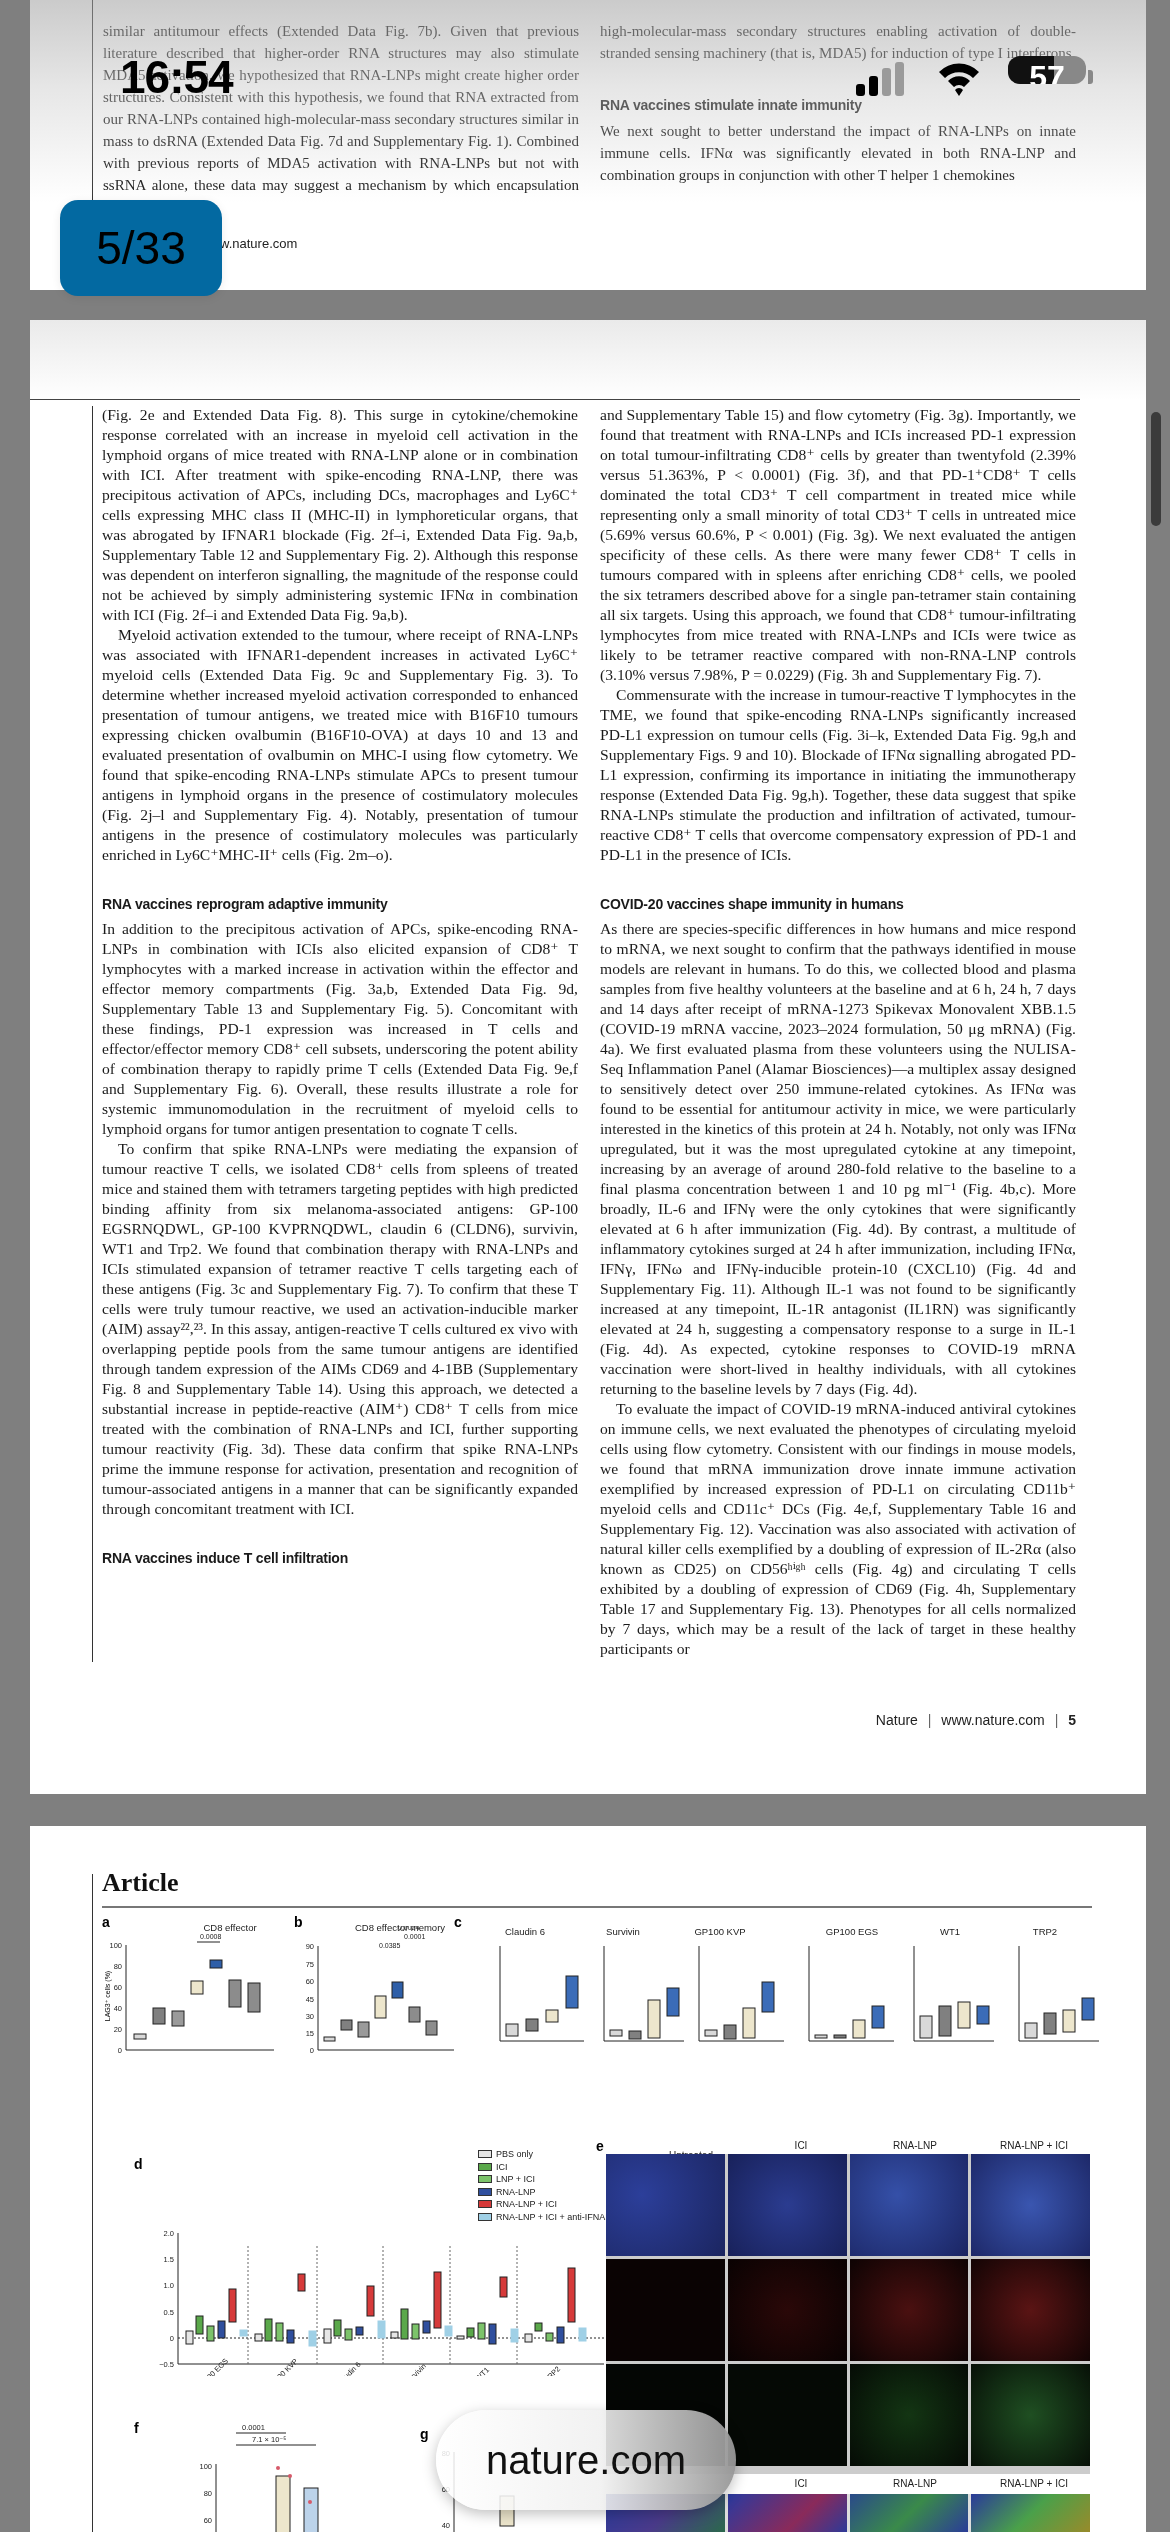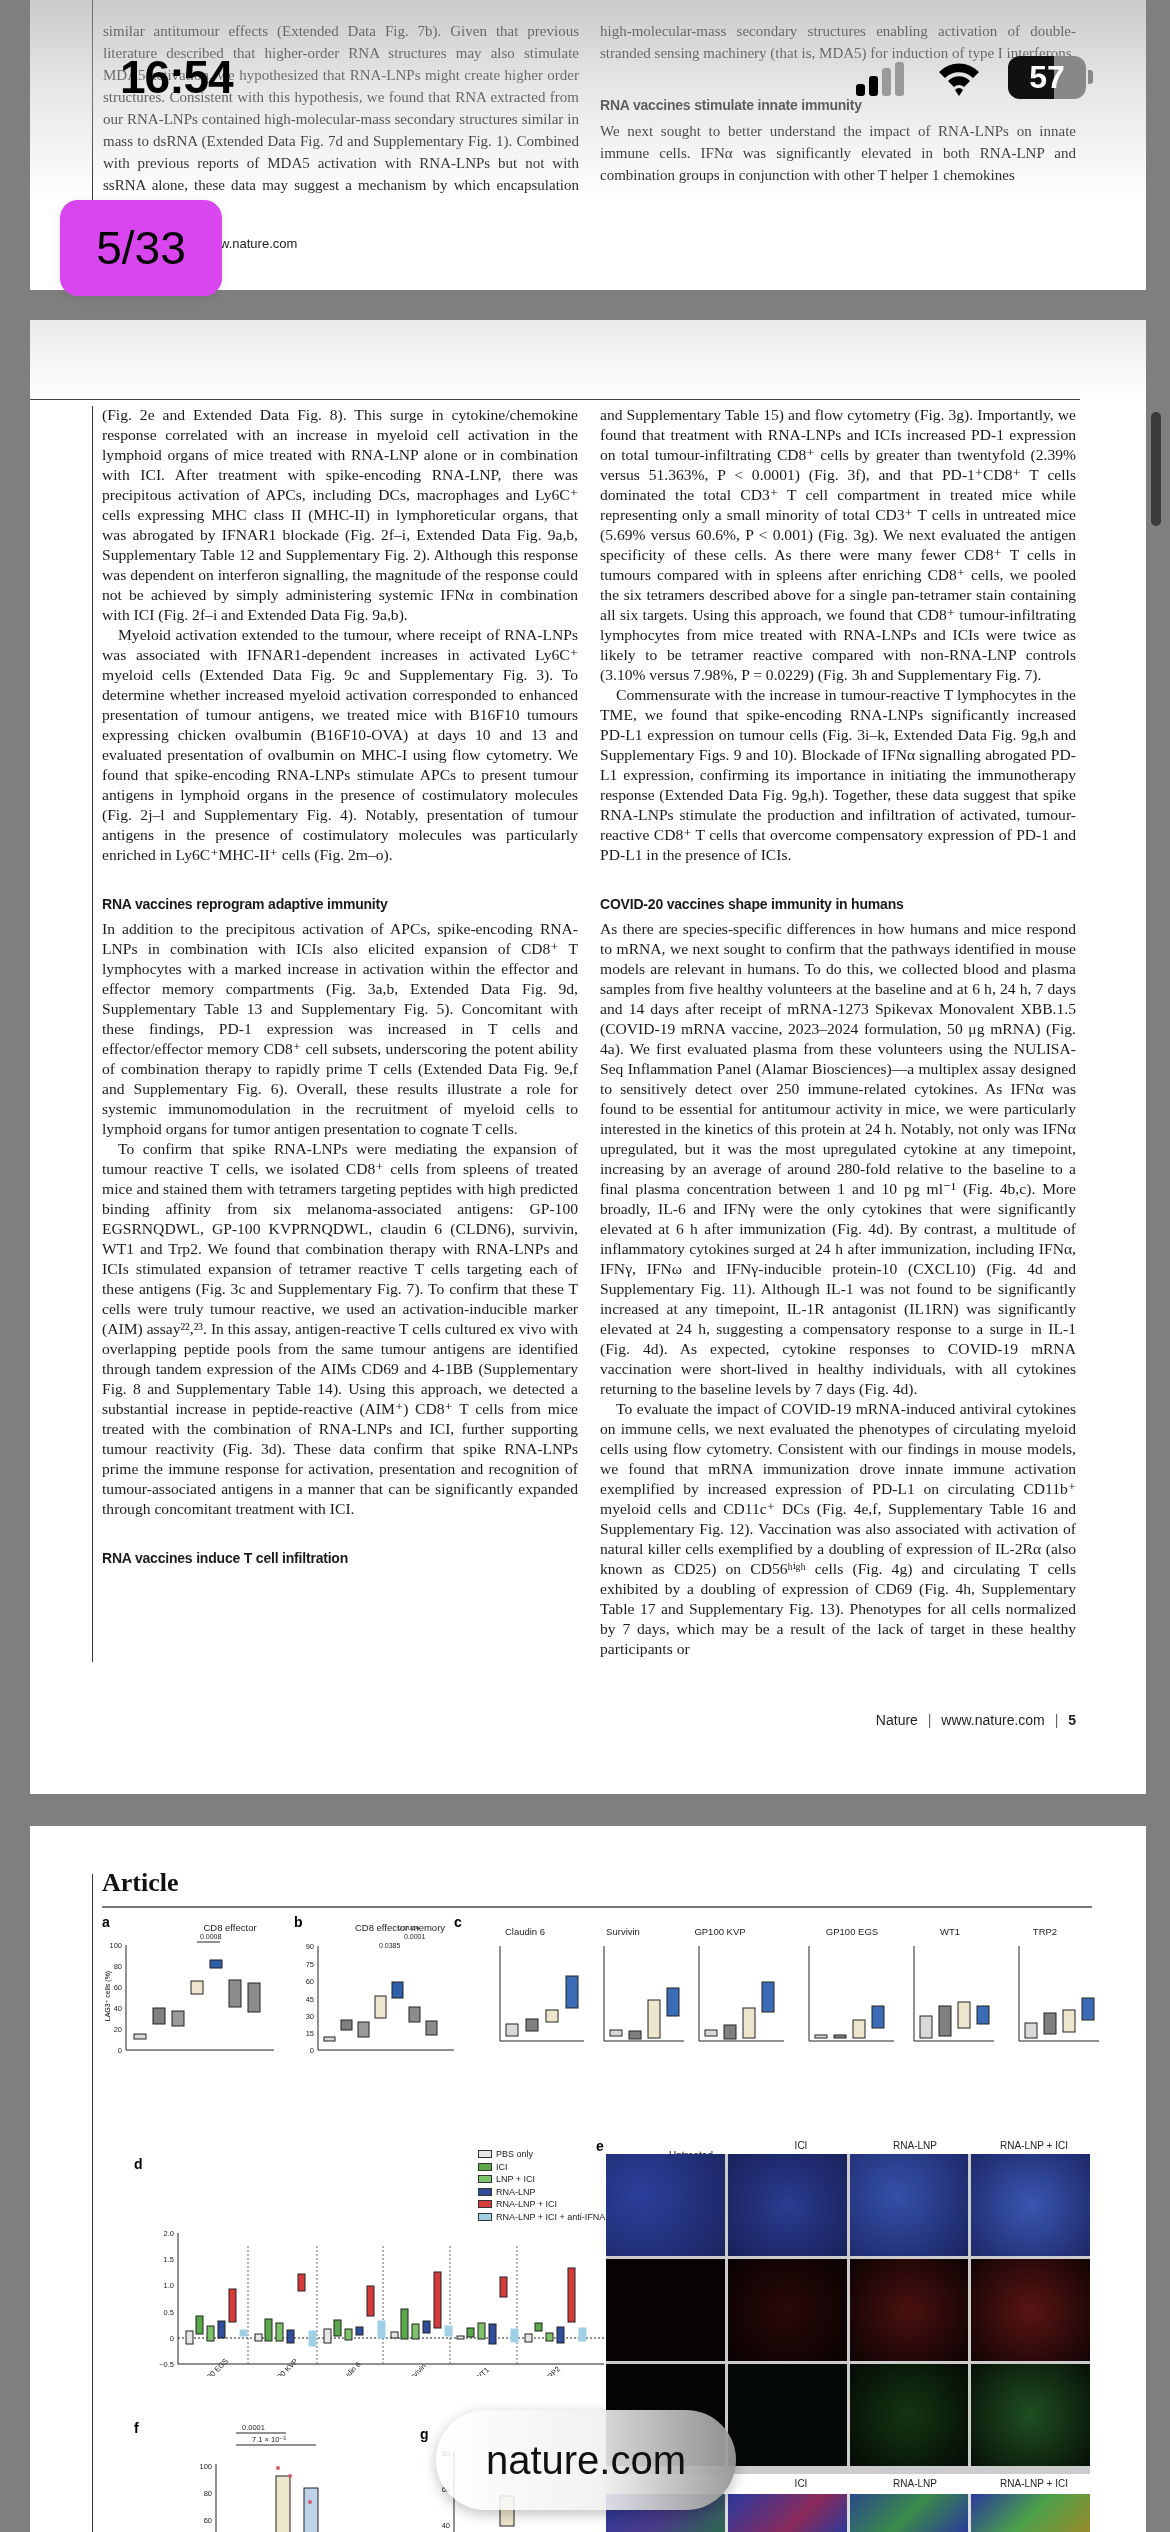--- a/index.html
+++ b/index.html
@@ -23,26 +23,26 @@
 
   .footer { position: absolute; font-family: "Liberation Sans", "DejaVu Sans", sans-serif; font-size: 14px; color: #222; }
   .footer b { font-weight: bold; }
 
   
   .statusbar { position: absolute; top: 0; left: 0; width: 1170px; height: 140px; pointer-events: none; }
   .time { position: absolute; left: 120px; top: 50px; font-family: "Liberation Sans", "DejaVu Sans", sans-serif; font-weight: bold; font-size: 46px; color: #000; letter-spacing: -1px; }
   .signal { position: absolute; left: 856px; top: 62px; width: 50px; height: 34px; }
   .signal span { position: absolute; bottom: 0; width: 9px; border-radius: 3px; background: #000; }
   .wifi { position: absolute; left: 935px; top: 58px; width: 48px; height: 40px; }
-  .battery { position: absolute; left: 1008px; top: 56px; width: 78px; height: 43px; border-radius: 12px; background: #888; overflow: hidden; }
+  .battery { position: absolute; left: 1008px; top: 56px; width: 78px; height: 28px; border-radius: 12px; background: #888; overflow: hidden; }
   .battery .fill { position: absolute; left: 0; top: 0; bottom: 0; width: 46px; background: #111; }
   .battery .pct { position: absolute; left: 0; right: 0; top: 3px; text-align: center; font-family: "Liberation Sans", sans-serif; font-weight: bold; font-size: 32px; color: #fff; }
   .battery-nub { position: absolute; left: 1088px; top: 70px; width: 5px; height: 14px; border-radius: 0 3px 3px 0; background: #888; }
 
-  .page-badge { position: absolute; left: 60px; top: 200px; width: 162px; height: 96px; background: #d946ef; border-radius: 18px; box-shadow: 0 2px 10px rgba(0,0,0,0.08); font-family: "Liberation Sans", "DejaVu Sans", sans-serif; font-size: 46px; color: #000; display: flex; align-items: center; justify-content: center; }
+  .page-badge { position: absolute; left: 60px; top: 200px; width: 162px; height: 96px; background: #0369a1; border-radius: 18px; box-shadow: 0 2px 10px rgba(0,0,0,0.08); font-family: "Liberation Sans", "DejaVu Sans", sans-serif; font-size: 46px; color: #000; display: flex; align-items: center; justify-content: center; }
 
   .scrollbar { position: absolute; left: 1151px; top: 412px; width: 10px; height: 114px; border-radius: 5px; background: #3b3b3b; }
 
   .url-pill { position: absolute; left: 436px; top: 2410px; width: 300px; height: 100px; border-radius: 50px; background: linear-gradient(to right, rgba(255,255,255,0.85) 0%, rgba(240,240,240,0.9) 55%, rgba(150,150,150,0.95) 100%); box-shadow: 0 4px 14px rgba(0,0,0,0.25); font-family: "Liberation Sans", "DejaVu Sans", sans-serif; font-size: 40px; color: #111; display: flex; align-items: center; justify-content: center; }
 
   
   .article-title { position: absolute; left: 72px; top: 42px; font-family: "Liberation Serif", serif; font-weight: bold; font-size: 26px; color: #111; }
   .fig-rule { position: absolute; left: 72px; top: 80px; width: 990px; height: 2px; background: #777; }
   .panel-letter { position: absolute; font-family: "Liberation Sans", sans-serif; font-weight: bold; font-size: 14px; color: #000; }
   .chart-title { position: absolute; font-family: "Liberation Sans", sans-serif; font-size: 9.5px; color: #222; text-align: center; }

